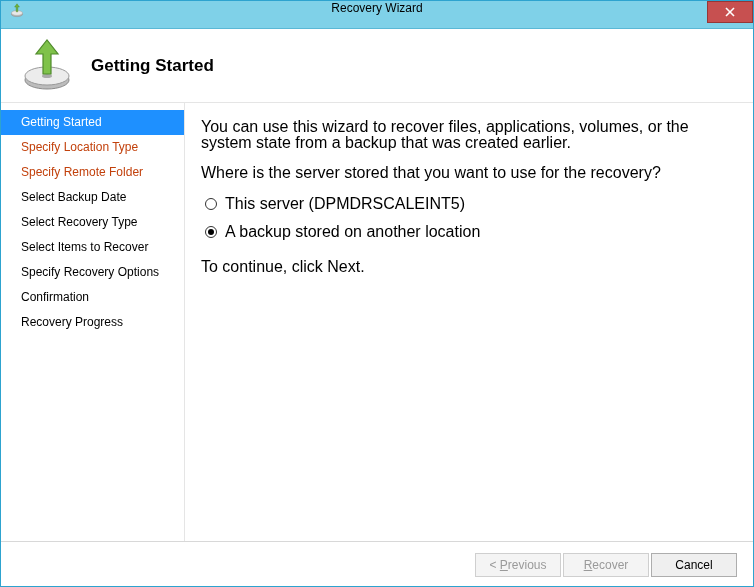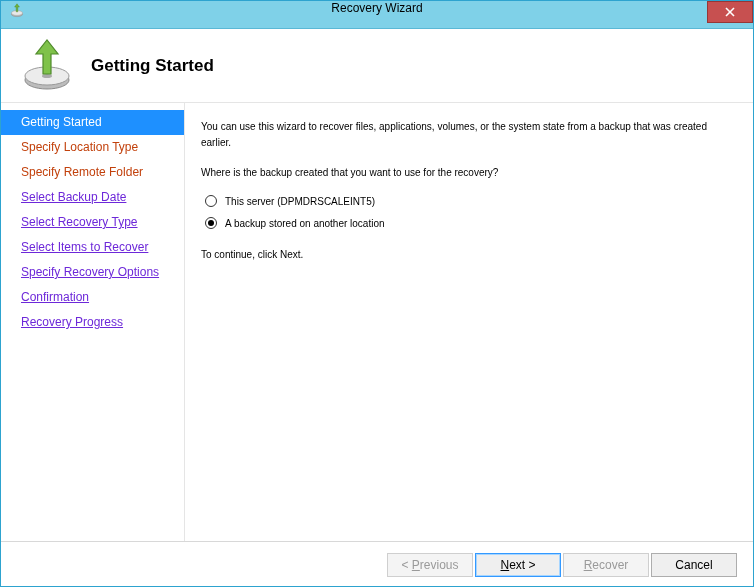--- a/index.html
+++ b/index.html
@@ -79,28 +79,27 @@
     line-height: 17px;
     cursor: default;
   }
   .sidebar .step.selected {
     background: #1e90ff;
     color: #fff;
     margin: 0;
     padding-left: 20px;
   }
   .sidebar .step.disabled {
-    color: #6d28d9;
-    text-decoration: underline;
+    color: #000000;
   }
   .content {
     flex: 1;
     padding: 16px 22px 10px 16px;
     border-left: 1px solid #e5e5e5;
-    font-size: 10px;
+    font-size: 16px;
     color: #000;
   }
   .content p { margin: 0 0 14px 0; line-height: 16px; }
   .content .radio-row {
     display: flex;
     align-items: center;
     margin: 6px 0 10px 4px;
     cursor: pointer;
   }
   .content .radio-row .dot {
@@ -188,34 +187,33 @@
     <div class="step disabled">Select Backup Date</div>
     <div class="step disabled">Select Recovery Type</div>
     <div class="step disabled">Select Items to Recover</div>
     <div class="step disabled">Specify Recovery Options</div>
     <div class="step disabled">Confirmation</div>
     <div class="step disabled">Recovery Progress</div>
   </div>
 
   <div class="content">
     <p>You can use this wizard to recover files, applications, volumes, or the system state from a backup that was created earlier.</p>
-    <p>Where is the backup created that you want to use for the recovery?</p>
+    <p>Where is the server stored that you want to use for the recovery?</p>
 
     <div class="radio-row">
       <span class="dot"></span>
       <span>This server (DPMDRSCALEINT5)</span>
     </div>
 
     <div class="radio-row">
       <span class="dot inner"></span>
       <span>A backup stored on another location</span>
     </div>
 
     <p style="margin-top:18px">To continue, click Next.</p>
   </div>
 </div>
 
 <div class="footer">
   <button disabled="">&lt; <span class="u">P</span><span>revious</span></button>
-  <button class="default"><span class="u">N</span><span>ext</span> &gt;</button>
   <button disabled=""><span class="u">R</span><span>ecover</span></button>
   <button><span>Cancel</span></button>
 </div>
 
 </body></html>

